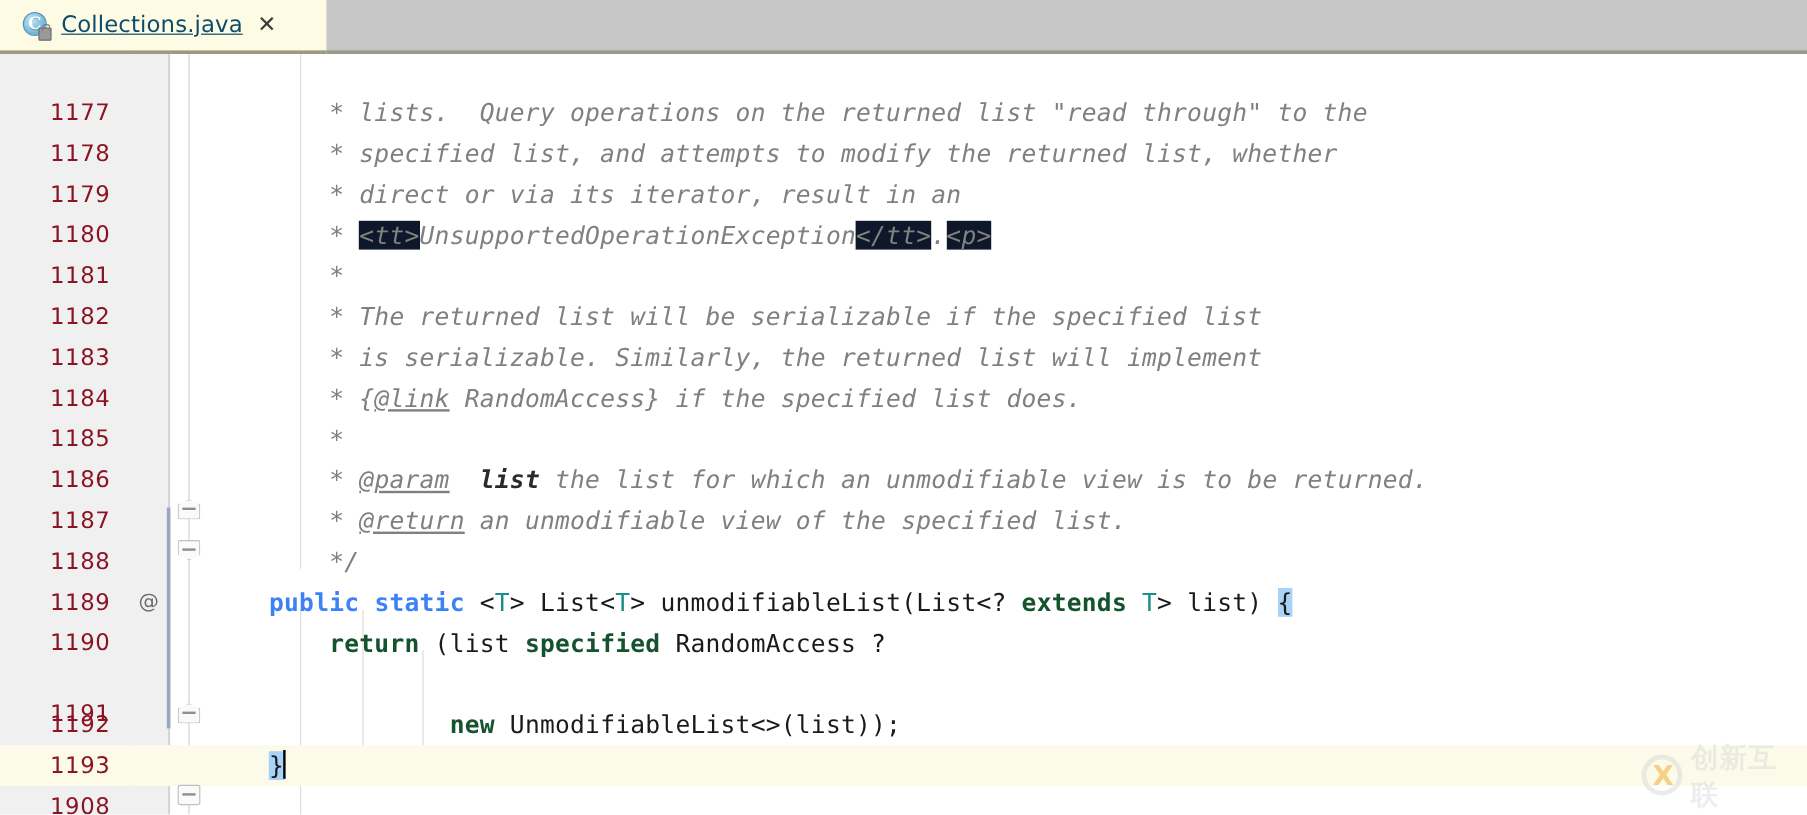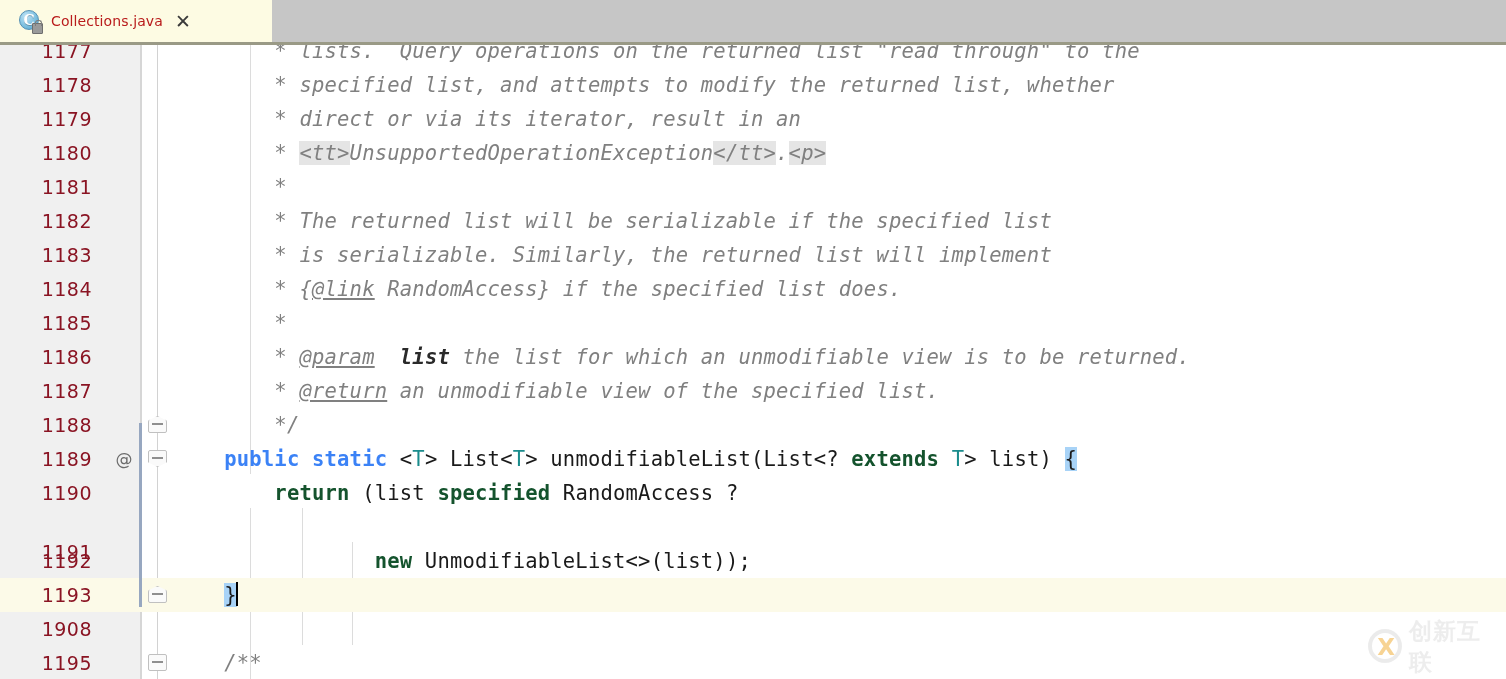--- a/index.html
+++ b/index.html
@@ -82,24 +82,25 @@
     content: "";
     position: absolute;
     left: 2px; top: -4px;
     width: 5px; height: 5px;
     border: 1.5px solid #7d7d7d;
     border-bottom: none;
     border-radius: 3px 3px 0 0;
   }
   .tab-label {
     font-family: "DejaVu Sans", sans-serif;
-    font-size: 14px;
-    color: #b91c1c;
+    font-size: 19px;
+    color: #0c4a6e;
     white-space: nowrap;
     letter-spacing: 0.1px;
+    text-decoration: underline;
   }
   .tab-close {
     margin-left: 12px;
     font-family: "DejaVu Sans", sans-serif;
     font-size: 19px;
     color: #3a3a3a;
     line-height: 1;
     cursor: pointer;
     user-select: none;
   }
@@ -154,20 +155,21 @@
     background: #97a7c0;
     z-index: 4;
   }
 
   .row {
     position: absolute;
     left: 0;
     width: 1506px;
     height: 34px;
     line-height: 34px;
+    margin-top: 43px;
   }
   .row.caret-line { background: #fcfae8; }
 
   .lineno {
     position: absolute;
     left: 0; top: 0;
     width: 92px;
     text-align: right;
     font-family: "DejaVu Sans", sans-serif;
     font-size: 19px;
@@ -189,21 +191,21 @@
     left: 174px; top: 0;
     white-space: pre;
     font-family: "DejaVu Sans Mono", monospace;
     font-size: 20.5px;
     letter-spacing: 0.2px;
     color: #1a1a1a;
   }
 
   
   .cmt   { color: #808080; font-style: italic; }
-  .cmt-tag { color: #808080; font-style: italic; background: #e5e5e5; }
+  .cmt-tag { color: #808080; font-style: italic; background: #0f172a; }
   .cmt-link { color: #808080; font-style: italic; text-decoration: underline; }
   .cmt-param { color: #2a2a2a; font-style: italic; font-weight: bold; text-align: right; }
   .kw    { color: #3b82f6; font-weight: bold; }
   .kw2   { color: #14532d; font-weight: bold; }
   .tparam{ color: #1a8c8c; }
   .plain { color: #1a1a1a; }
   .brace-hl { background: #a8d3f7; }
   .caret {
     display: inline-block;
     width: 2px;

